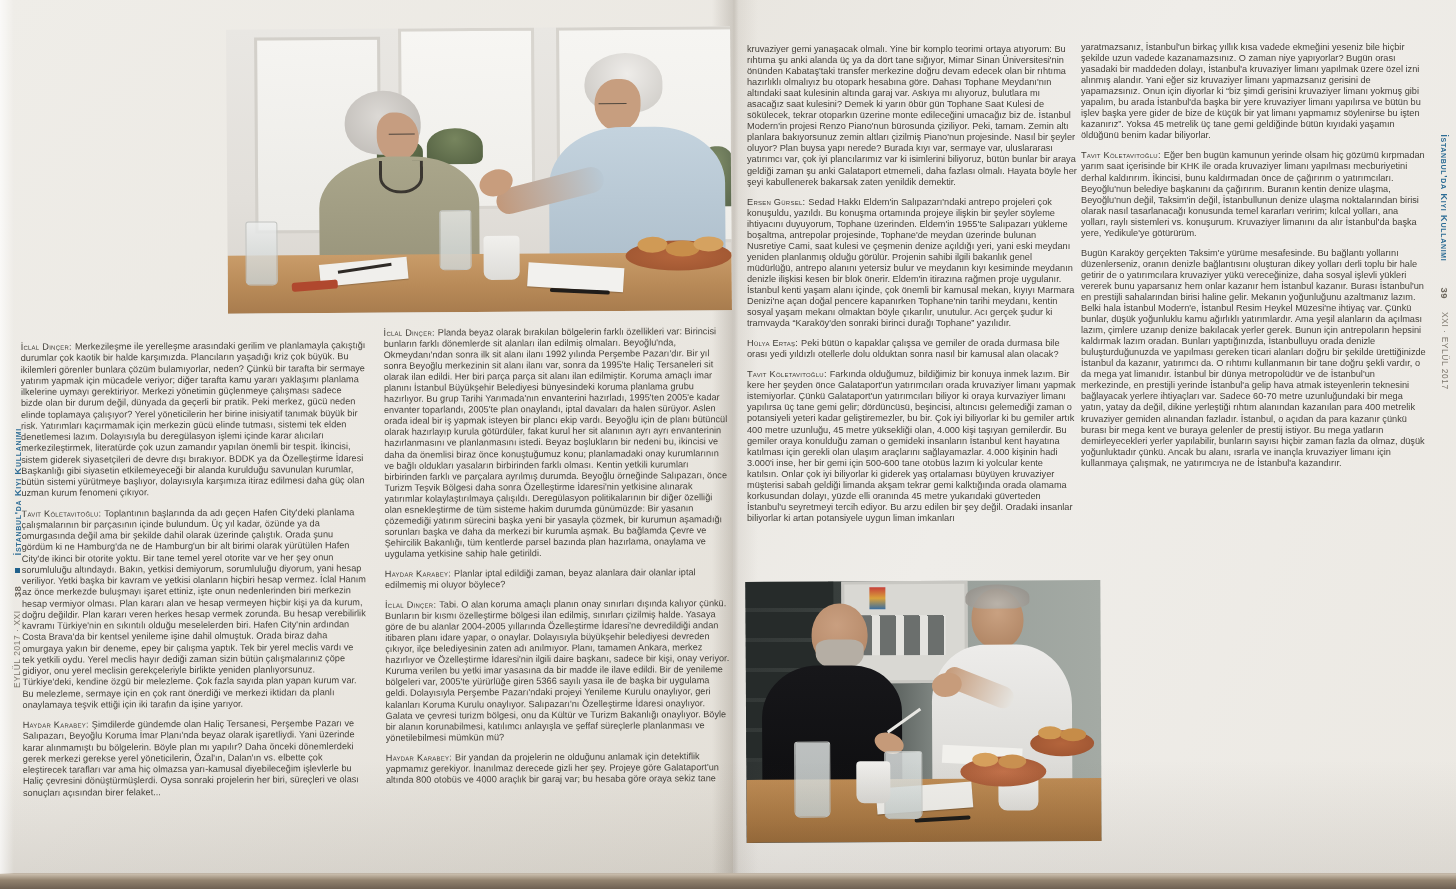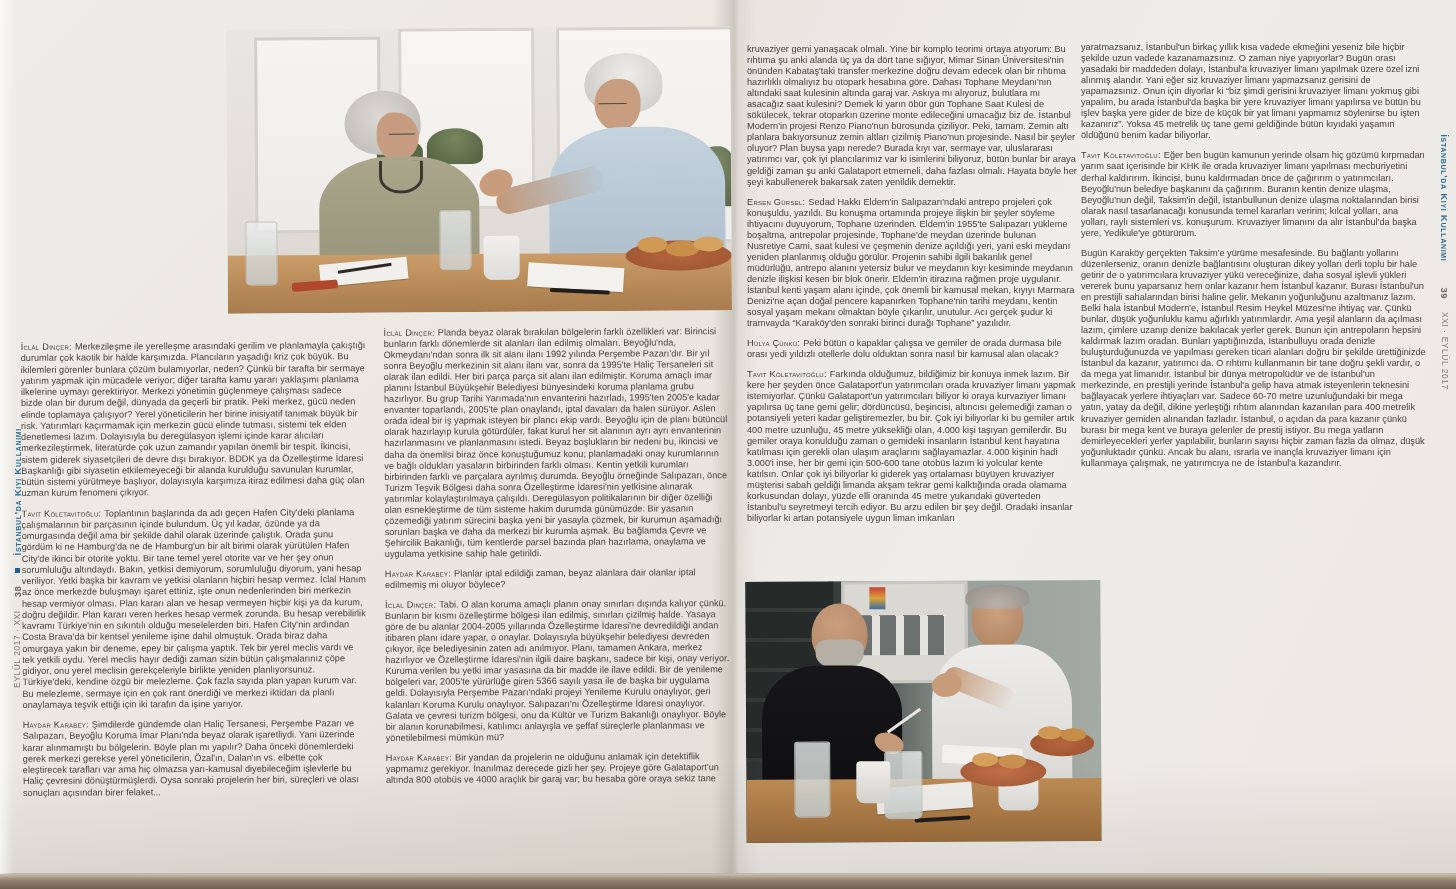--- a/index.html
+++ b/index.html
@@ -119,21 +119,21 @@
   <div class="col" style="left:385px;top:327px;width:345px;height:548px;line-height:11.05px;transform:rotate(-0.3deg);overflow:hidden;">
     <p class="para"><span class="speaker">İclal Dinçer:</span><span>Planda beyaz olarak bırakılan bölgelerin farklı özellikleri var: Birincisi bunların farklı dönemlerde sit alanları ilan edilmiş olmaları. Beyoğlu'nda, Okmeydanı'ndan sonra ilk sit alanı ilanı 1992 yılında Perşembe Pazarı'dır. Bir yıl sonra Beyoğlu merkezinin sit alanı ilanı var, sonra da 1995'te Haliç Tersaneleri sit olarak ilan edildi. Her biri parça parça sit alanı ilan edilmiştir. Koruma amaçlı imar planını İstanbul Büyükşehir Belediyesi bünyesindeki koruma planlama grubu hazırlıyor. Bu grup Tarihi Yarımada'nın envanterini hazırladı, 1995'ten 2005'e kadar envanter toparlandı, 2005'te plan onaylandı, iptal davaları da halen sürüyor. Aslen orada ideal bir iş yapmak isteyen bir plancı ekip vardı. Beyoğlu için de planı bütüncül olarak hazırlayıp kurula götürdüler, fakat kurul her sit alanının ayrı ayrı envanterinin hazırlanmasını ve planlanmasını istedi. Beyaz boşlukların bir nedeni bu, ikincisi ve daha da önemlisi biraz önce konuştuğumuz konu; planlamadaki onay kurumlarının ve bağlı oldukları yasaların birbirinden farklı olması. Kentin yetkili kurumları birbirinden farklı ve parçalara ayrılmış durumda. Beyoğlu örneğinde Salıpazarı, önce Turizm Teşvik Bölgesi daha sonra Özelleştirme İdaresi'nin yetkisine alınarak yatırımlar kolaylaştırılmaya çalışıldı. Deregülasyon politikalarının bir diğer özelliği olan esnekleştirme de tüm sisteme hakim durumda günümüzde: Bir yasanın çözemediği yatırım sürecini başka yeni bir yasayla çözmek, bir kurumun aşamadığı sorunları başka ve daha da merkezi bir kurumla aşmak. Bu bağlamda Çevre ve Şehircilik Bakanlığı, tüm kentlerde parsel bazında plan hazırlama, onaylama ve uygulama yetkisine sahip hale getirildi.</span></p>
     <p class="para"><span class="speaker">Haydar Karabey:</span><span>Planlar iptal edildiği zaman, beyaz alanlara dair olanlar iptal edilmemiş mi oluyor böylece?</span></p>
     <p class="para"><span class="speaker">İclal Dinçer:</span><span>Tabi. O alan koruma amaçlı planın onay sınırları dışında kalıyor çünkü. Bunların bir kısmı özelleştirme bölgesi ilan edilmiş, sınırları çizilmiş halde. Yasaya göre de bu alanlar 2004-2005 yıllarında Özelleştirme İdaresi'ne devredildiği andan itibaren planı idare yapar, o onaylar. Dolayısıyla büyükşehir belediyesi devreden çıkıyor, ilçe belediyesinin zaten adı anılmıyor. Planı, tamamen Ankara, merkez hazırlıyor ve Özelleştirme İdaresi'nin ilgili daire başkanı, sadece bir kişi, onay veriyor. Kuruma verilen bu yetki imar yasasına da bir madde ile ilave edildi. Bir de yenileme bölgeleri var, 2005'te yürürlüğe giren 5366 sayılı yasa ile de başka bir uygulama geldi. Dolayısıyla Perşembe Pazarı'ndaki projeyi Yenileme Kurulu onaylıyor, geri kalanları Koruma Kurulu onaylıyor. Salıpazarı'nı Özelleştirme İdaresi onaylıyor. Galata ve çevresi turizm bölgesi, onu da Kültür ve Turizm Bakanlığı onaylıyor. Böyle bir alanın korunabilmesi, katılımcı anlayışla ve şeffaf süreçlerle planlanması ve yönetilebilmesi mümkün mü?</span></p>
     <p class="para"><span class="speaker">Haydar Karabey:</span><span>Bir yandan da projelerin ne olduğunu anlamak için detektiflik yapmamız gerekiyor. İnanılmaz derecede gizli her şey. Projeye göre Galataport'un altında 800 otobüs ve 4000 araçlık bir garaj var; bu hesaba göre oraya sekiz tane</span></p>
   </div>
 
   <div class="col" style="left:747px;top:44px;width:330px;height:534px;line-height:11.05px;overflow:hidden;">
     <p class="para"><span class="speaker"></span><span>kruvaziyer gemi yanaşacak olmalı. Yine bir komplo teorimi ortaya atıyorum: Bu rıhtıma şu anki alanda üç ya da dört tane sığıyor, Mimar Sinan Üniversitesi'nin önünden Kabataş'taki transfer merkezine doğru devam edecek olan bir rıhtıma hazırlıklı olmalıyız bu otopark hesabına göre. Dahası Tophane Meydanı'nın altındaki saat kulesinin altında garaj var. Askıya mı alıyoruz, bulutlara mı asacağız saat kulesini? Demek ki yarın öbür gün Tophane Saat Kulesi de sökülecek, tekrar otoparkın üzerine monte edileceğini umacağız biz de. İstanbul Modern'in projesi Renzo Piano'nun bürosunda çiziliyor. Peki, tamam. Zemin altı planlara bakıyorsunuz zemin altları çizilmiş Piano'nun projesinde. Nasıl bir şeyler oluyor? Plan buysa yapı nerede? Burada kıyı var, sermaye var, uluslararası yatırımcı var, çok iyi plancılarımız var ki isimlerini biliyoruz, bütün bunlar bir araya geldiği zaman şu anki Galataport etmemeli, daha fazlası olmalı. Hayata böyle her şeyi kabullenerek bakarsak zaten yenildik demektir.</span></p>
     <p class="para"><span class="speaker">Ersen Gürsel:</span><span>Sedad Hakkı Eldem'in Salıpazarı'ndaki antrepo projeleri çok konuşuldu, yazıldı. Bu konuşma ortamında projeye ilişkin bir şeyler söyleme ihtiyacını duyuyorum, Tophane üzerinden. Eldem'in 1955'te Salıpazarı yükleme boşaltma, antrepolar projesinde, Tophane'de meydan üzerinde bulunan Nusretiye Cami, saat kulesi ve çeşmenin denize açıldığı yeri, yani eski meydanı yeniden planlanmış olduğu görülür. Projenin sahibi ilgili bakanlık genel müdürlüğü, antrepo alanını yetersiz bulur ve meydanın kıyı kesiminde meydanın denizle ilişkisi kesen bir blok önerir. Eldem'in itirazına rağmen proje uygulanır. İstanbul kenti yaşam alanı içinde, çok önemli bir kamusal mekan, kıyıyı Marmara Denizi'ne açan doğal pencere kapanırken Tophane'nin tarihi meydanı, kentin sosyal yaşam mekanı olmaktan böyle çıkarılır, unutulur. Acı gerçek şudur ki tramvayda “Karaköy'den sonraki birinci durağı Tophane” yazılıdır.</span></p>
-    <p class="para"><span class="speaker">Hülya Çünkü:</span><span>Peki bütün o kapaklar çalışsa ve gemiler de orada durmasa bile orası yedi yıldızlı otellerle dolu olduktan sonra nasıl bir kamusal alan olacak?</span></p>
+    <p class="para"><span class="speaker">Hülya Ertaş:</span><span>Peki bütün o kapaklar çalışsa ve gemiler de orada durmasa bile orası yedi yıldızlı otellerle dolu olduktan sonra nasıl bir kamusal alan olacak?</span></p>
     <p class="para"><span class="speaker">Tavit Köletavitoğlu:</span><span>Farkında olduğumuz, bildiğimiz bir konuya inmek lazım. Bir kere her şeyden önce Galataport'un yatırımcıları orada kruvaziyer limanı yapmak istemiyorlar. Çünkü Galataport'un yatırımcıları biliyor ki oraya kurvaziyer limanı yapılırsa üç tane gemi gelir; dördüncüsü, beşincisi, altıncısı gelemediği zaman o potansiyeli yeteri kadar geliştiremezler, bu bir. Çok iyi biliyorlar ki bu gemiler artık 400 metre uzunluğu, 45 metre yüksekliği olan, 4.000 kişi taşıyan gemilerdir. Bu gemiler oraya konulduğu zaman o gemideki insanların İstanbul kent hayatına katılması için gerekli olan ulaşım araçlarını sağlayamazlar. 4.000 kişinin hadi 3.000'i inse, her bir gemi için 500-600 tane otobüs lazım ki yolcular kente katılsın. Onlar çok iyi biliyorlar ki giderek yaş ortalaması büyüyen kruvaziyer müşterisi sabah geldiği limanda akşam tekrar gemi kalktığında orada olamama korkusundan dolayı, yüzde elli oranında 45 metre yukarıdaki güverteden İstanbul'u seyretmeyi tercih ediyor. Bu arzu edilen bir şey değil. Oradaki insanlar biliyorlar ki artan potansiyele uygun liman imkanları</span></p>
   </div>
 
   <div class="col" style="left:1081px;top:42px;width:345px;height:534px;line-height:11.05px;overflow:hidden;">
     <p class="para"><span class="speaker"></span><span>yaratmazsanız, İstanbul'un birkaç yıllık kısa vadede ekmeğini yeseniz bile hiçbir şekilde uzun vadede kazanamazsınız. O zaman niye yapıyorlar? Bugün orası yasadaki bir maddeden dolayı, İstanbul'a kruvaziyer limanı yapılmak üzere özel izni alınmış alandır. Yani eğer siz kruvaziyer limanı yapmazsanız gerisini de yapamazsınız. Onun için diyorlar ki “biz şimdi gerisini kruvaziyer limanı yokmuş gibi yapalım, bu arada İstanbul'da başka bir yere kruvaziyer limanı yapılırsa ve bütün bu işlev başka yere gider de bize de küçük bir yat limanı yapmamız söylenirse bu işten kazanırız”. Yoksa 45 metrelik üç tane gemi geldiğinde bütün kıyıdaki yaşamın öldüğünü benim kadar biliyorlar.</span></p>
     <p class="para"><span class="speaker">Tavit Köletavitoğlu:</span><span>Eğer ben bugün kamunun yerinde olsam hiç gözümü kırpmadan yarım saat içerisinde bir KHK ile orada kruvaziyer limanı yapılması mecburiyetini derhal kaldırırım. İkincisi, bunu kaldırmadan önce de çağırırım o yatırımcıları. Beyoğlu'nun belediye başkanını da çağırırım. Buranın kentin denize ulaşma, Beyoğlu'nun değil, Taksim'in değil, İstanbullunun denize ulaşma noktalarından birisi olarak nasıl tasarlanacağı konusunda temel kararları veririm; kılcal yolları, ana yolları, raylı sistemleri vs. konuşurum. Kruvaziyer limanını da alır İstanbul'da başka yere, Yedikule'ye götürürüm.</span></p>
     <p class="para"><span class="speaker"></span><span>Bugün Karaköy gerçekten Taksim'e yürüme mesafesinde. Bu bağlantı yollarını düzenlerseniz, oranın denizle bağlantısını oluşturan dikey yolları derli toplu bir hale getirir de o yatırımcılara kruvaziyer yükü vereceğinize, daha sosyal işlevli yükleri vererek bunu yaparsanız hem onlar kazanır hem İstanbul kazanır. Burası İstanbul'un en prestijli sahalarından birisi haline gelir. Mekanın yoğunluğunu azaltmanız lazım. Belki hala İstanbul Modern'e, İstanbul Resim Heykel Müzesi'ne ihtiyaç var. Çünkü bunlar, düşük yoğunluklu kamu ağırlıklı yatırımlardır. Ama yeşil alanların da açılması lazım, çimlere uzanıp denize bakılacak yerler gerek. Bunun için antrepoların hepsini kaldırmak lazım oradan. Bunları yaptığınızda, İstanbulluyu orada denizle buluşturduğunuzda ve yapılması gereken ticari alanları doğru bir şekilde ürettiğinizde İstanbul da kazanır, yatırımcı da. O rıhtımı kullanmanın bir tane doğru şekli vardır, o da mega yat limanıdır. İstanbul bir dünya metropolüdür ve de İstanbul'un merkezinde, en prestijli yerinde İstanbul'a gelip hava atmak isteyenlerin teknesini bağlayacak yerlere ihtiyaçları var. Sadece 60-70 metre uzunluğundaki bir mega yatın, yatay da değil, dikine yerleştiği rıhtım alanından kazanılan para 400 metrelik kruvaziyer gemiden alınandan fazladır. İstanbul, o açıdan da para kazanır çünkü burası bir mega kent ve buraya gelenler de prestij istiyor. Bu mega yatların demirleyecekleri yerler yapılabilir, bunların sayısı hiçbir zaman fazla da olmaz, düşük yoğunluktadır çünkü. Ancak bu alanı, ısrarla ve inançla kruvaziyer limanı için kullanmaya çalışmak, ne yatırımcıya ne de İstanbul'a kazandırır.</span></p>
   </div>
 
   <div class="vside vside-left" style="left:17px;top:558px;width:260px;height:18px;">

